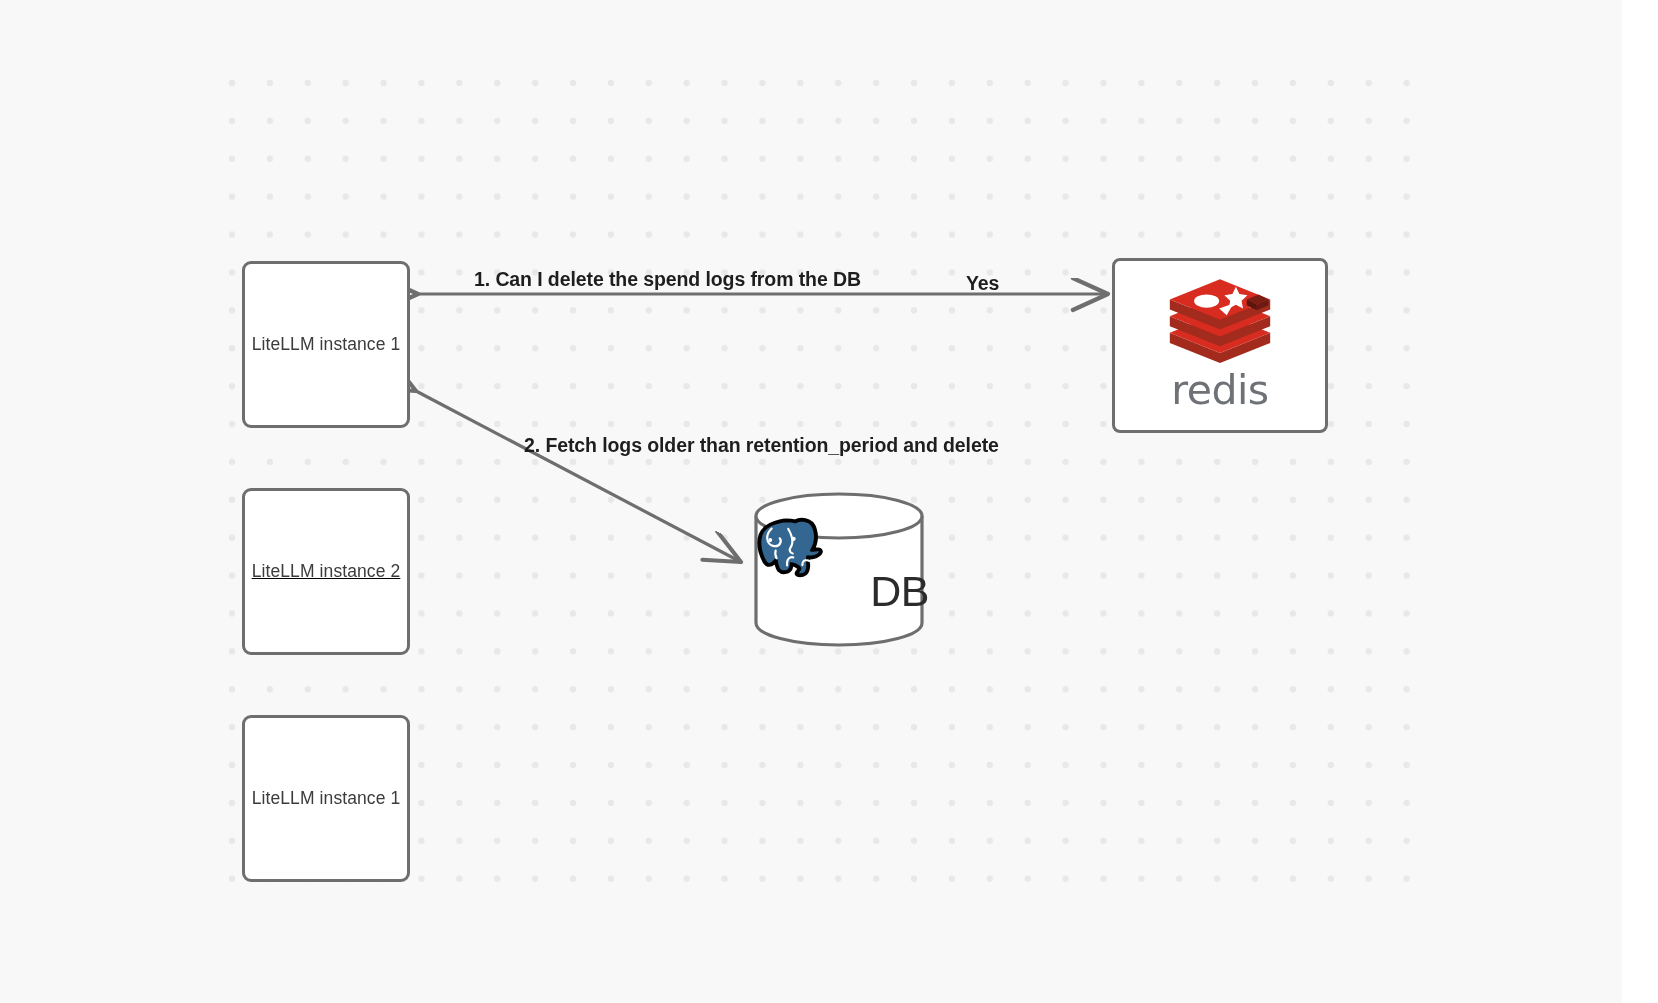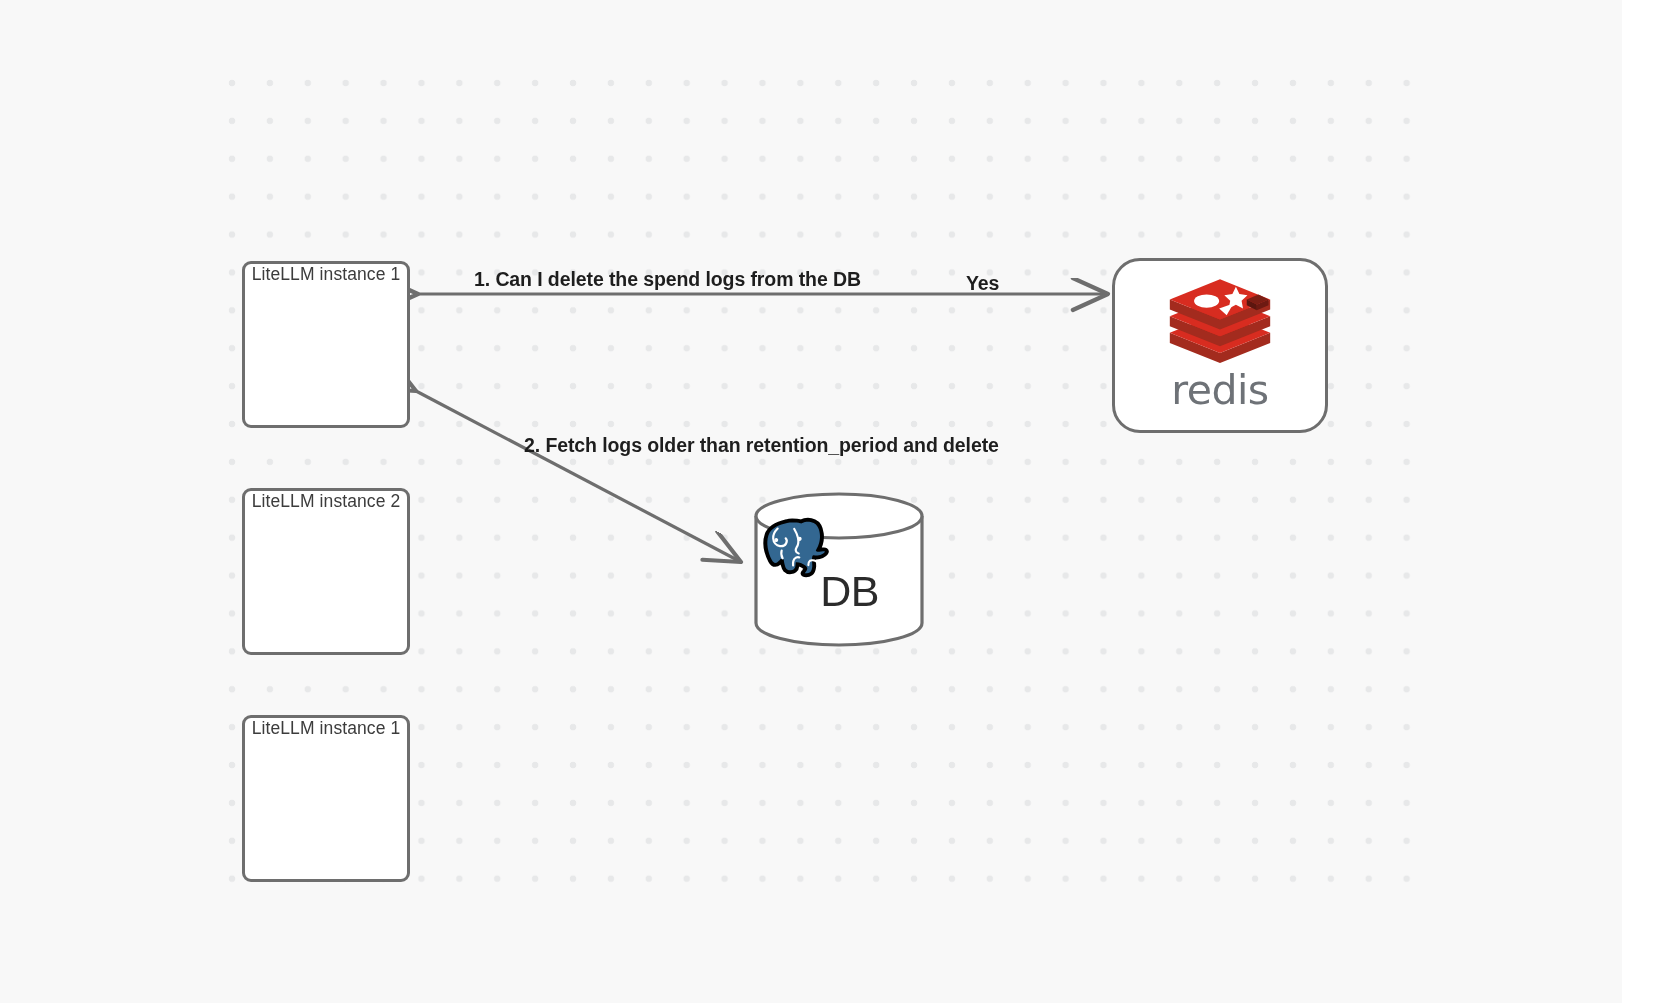--- a/index.html
+++ b/index.html
@@ -30,40 +30,41 @@
   }
 
   
   .node-box {
     position: absolute;
     background: #ffffff;
     border: 3px solid #6E6E6E;
     border-radius: 9px;
     box-sizing: border-box;
     display: flex;
+    align-items: center;
     justify-content: center;
   }
   .node-label {
     font-size: 17.5px;
     color: #3C3C3C;
     font-weight: 400;
     letter-spacing: 0.1px;
     white-space: nowrap;
   }
 
   
   #redis-node {
     position: absolute;
     left: 1112px;
     top: 258px;
     width: 216px;
     height: 175px;
     background: #ffffff;
     border: 3px solid #6E6E6E;
-    border-radius: 28px;
+    border-radius: 8px;
     box-sizing: border-box;
     display: flex;
     flex-direction: column;
     align-items: center;
     justify-content: center;
   }
   #redis-logo-wrap {
     display: flex;
     flex-direction: column;
     align-items: center;
@@ -83,27 +84,27 @@
   #db-node {
     position: absolute;
     left: 753px;
     top: 492px;
     width: 172px;
     height: 155px;
   }
   #db-node svg { position:absolute; left:0; top:0; }
   #db-inner {
     position: absolute;
-    left: 10px;
+    left: 4px;
     top: 0;
     width: 172px;
     height: 155px;
     display: flex;
     align-items: center;
-    justify-content: center;
+    justify-content: flex-end;
     transform: translateY(22px);
   }
   .db-text {
     font-family: "Liberation Sans", sans-serif;
     font-size: 43px;
     font-weight: 400;
     color: #2B2B2B;
     line-height: 1;
     margin-left: 1px;
     letter-spacing: -0.5px;
@@ -154,21 +155,21 @@
   <div class="edge-label" id="label-step1">1.  Can I delete the spend logs from the DB</div>
 
   <div class="edge-label" id="label-yes">Yes</div>
 
   <div class="edge-label" id="label-step2">2.  Fetch logs older than retention_period and delete</div>
 
   <div class="node-box" style="left:242px; top:261px; width:168px; height:167px;">
     <span class="node-label">LiteLLM instance 1</span>
   </div>
 
-  <div class="node-box" style="left:242px; top:488px; width:168px; height:167px;">
+  <div class="node-box" style="left:242px; top:488px; width:168px; height:167px;text-decoration:underline;">
     <span class="node-label">LiteLLM instance 2</span>
   </div>
 
   <div class="node-box" style="left:242px; top:715px; width:168px; height:167px;">
     <span class="node-label">LiteLLM instance 1</span>
   </div>
 
   <div id="redis-node">
     <div id="redis-logo-wrap">
       <svg width="108" height="92" viewBox="0 0 128 110" xmlns="http://www.w3.org/2000/svg">

